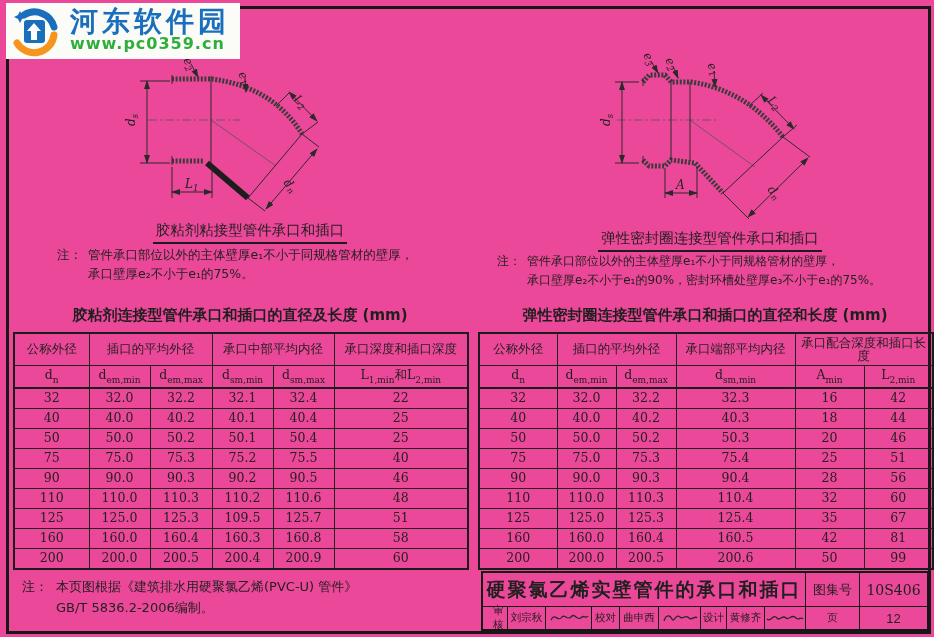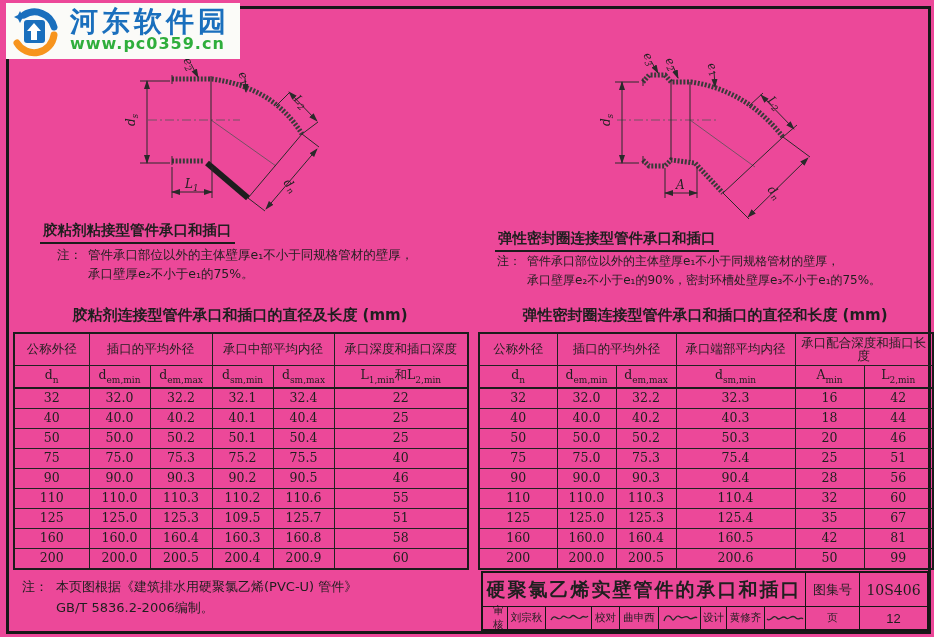--- a/index.html
+++ b/index.html
@@ -9,21 +9,21 @@
          border:3px solid #181818;pointer-events:none;}
   
   .logo{position:absolute;left:6px;top:3px;display:flex;align-items:flex-start;
         gap:10px;background:#fbfbf8;padding:4px 10px 2px 4px;z-index:5;}
   .logo-texts{display:flex;flex-direction:column;line-height:1.05;}
   .logo-name{font-size:28px;font-weight:bold;color:#1a6fbd;letter-spacing:4px;}
   .logo-url{font-size:16px;font-weight:bold;color:#2fae3c;letter-spacing:1px;}
   
   .diag{position:absolute;}
   svg text{font-family:"DejaVu Serif",serif;font-style:italic;font-size:12px;fill:#222;}
-  .cap{position:absolute;font-size:14.5px;font-weight:bold;}
+  .cap{position:absolute;text-align:center;font-size:14.5px;font-weight:normal;}
   .cap span{display:inline-block;border-bottom:2px solid #1c1c1c;padding:0 3px 2px;}
   .note{position:absolute;font-size:12.5px;line-height:1.55;display:flex;gap:6px;}
   .note .pf{white-space:nowrap;}
   
   .tbl-title{position:absolute;width:454px;text-align:center;font-size:15px;font-weight:bold;}
   table.spec{position:absolute;width:454px;border-collapse:collapse;table-layout:fixed;
              border:2px solid #1c1c1c;font-family:"DejaVu Serif",serif;}
   table.spec td{border:1px solid #222;text-align:center;vertical-align:middle;
                 padding:0;font-size:12.5px;height:19px;line-height:1;}
   table.spec tr.h1 td{height:31px;font-size:12.5px;font-family:"DejaVu Sans",sans-serif;}
@@ -241,21 +241,21 @@
           <td>90.2</td>
           <td>90.5</td>
           <td>46</td>
         </tr>
         <tr>
           <td>110</td>
           <td>110.0</td>
           <td>110.3</td>
           <td>110.2</td>
           <td>110.6</td>
-          <td>55</td>
+          <td>48</td>
         </tr>
         <tr>
           <td>125</td>
           <td>125.0</td>
           <td>125.3</td>
           <td>109.5</td>
           <td>125.7</td>
           <td>51</td>
         </tr>
         <tr>

